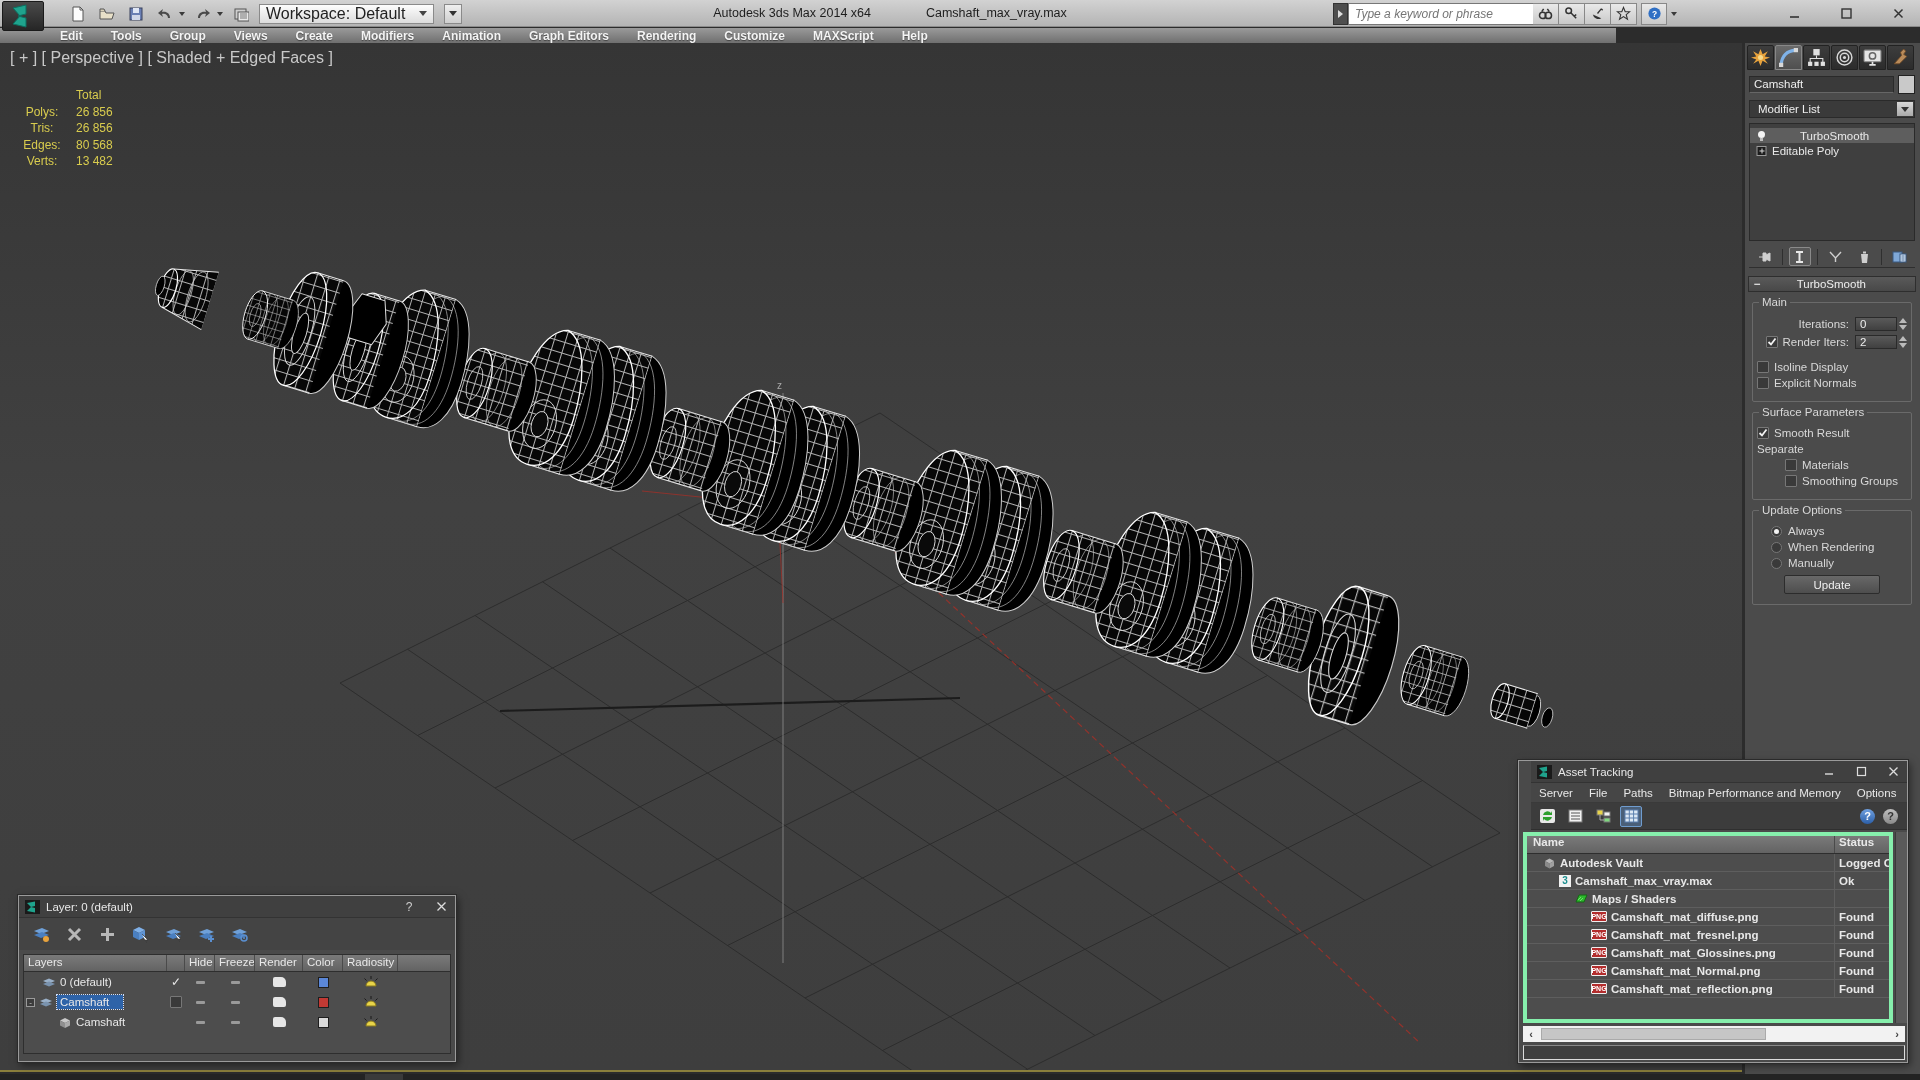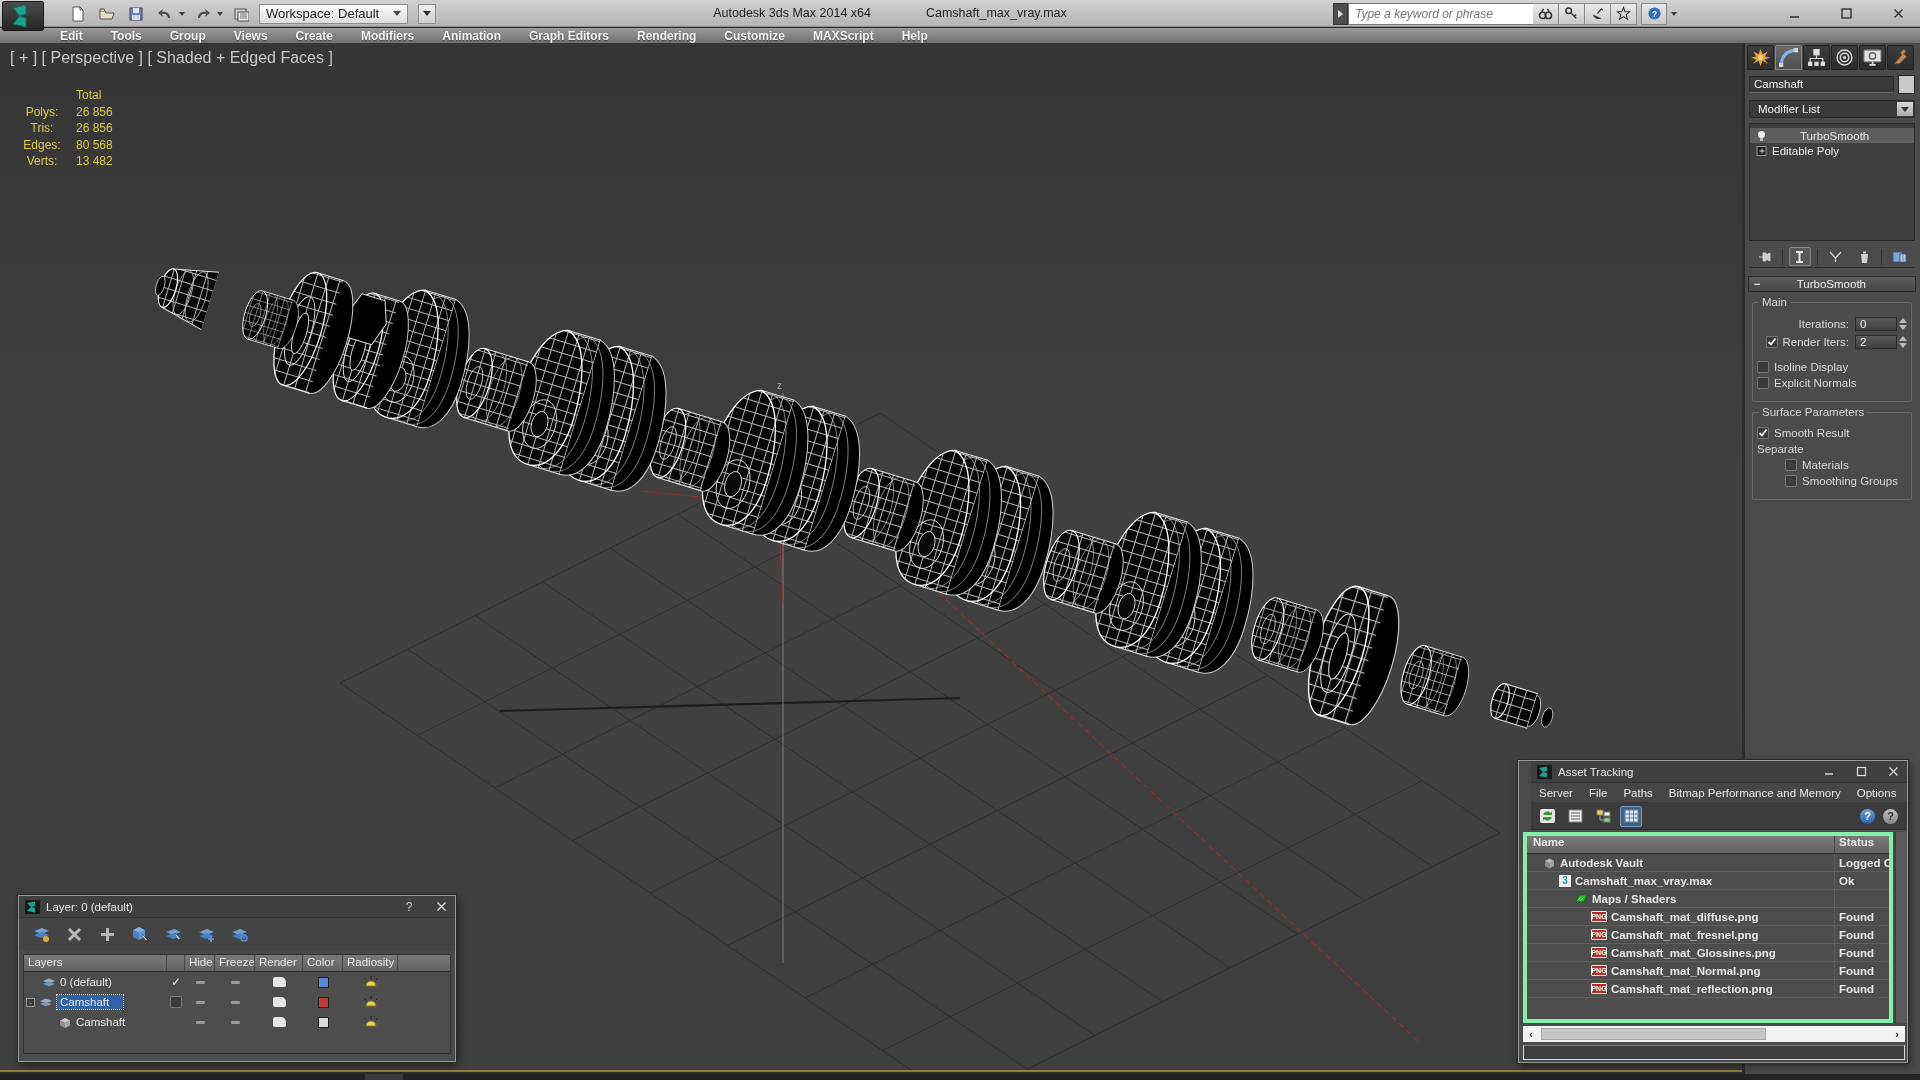--- a/index.html
+++ b/index.html
@@ -9,36 +9,36 @@
   #titlebar { position:absolute; left:0; top:0; width:1920px; height:27px;
     background:linear-gradient(#d2d2d2,#b4b4b4); border-bottom:1px solid #8a8a8a; }
   #appbtn { position:absolute; left:2px; top:1px; width:42px; height:30px; background:linear-gradient(#4a4a4a,#262626);
     border:1px solid #1a1a1a; border-radius:2px; display:flex; align-items:center; justify-content:center; z-index:5; }
   #appbtn svg { width:26px; height:24px; }
   .qa-group { position:absolute; left:52px; top:2px; height:23px; display:flex; align-items:center; gap:7px; }
   .qa-btn { width:22px; height:21px; display:flex; align-items:center; justify-content:center; border-radius:2px; }
   .qa-btn svg { width:16px; height:16px; }
   .qa-caret { width:0; height:0; border-left:3px solid transparent; border-right:3px solid transparent; border-top:4px solid #3a3a3a; margin-left:-4px; }
   #workspace { display:flex; align-items:center; height:20px; background:linear-gradient(#fdfdfd,#dcdcdc);
-    border:1px solid #8a8a8a; padding:0 6px; font-size:13px; color:#222; gap:14px; }
+    border:1px solid #8a8a8a; padding:0 6px; font-size:16px; color:#222; gap:14px; }
   #workspace .caret { width:0;height:0;border-left:4px solid transparent;border-right:4px solid transparent;border-top:5px solid #444; }
   #ws-flyout { width:18px; height:20px; background:linear-gradient(#efefef,#cfcfcf); border:1px solid #8a8a8a; display:flex;align-items:center;justify-content:center; margin-left:3px;}
   #title-text { position:absolute; left:420px; right:560px; top:0; height:26px; display:flex; align-items:center; justify-content:center; gap:55px; font-size:12.5px; color:#1d1d1d; }
   #searchwrap { position:absolute; left:1333px; top:2px; height:23px; display:flex; align-items:center; }
   #search-flyout { width:15px; height:22px; background:#4e4e4e; border:1px solid #333; display:flex; align-items:center; justify-content:center; }
   #search-flyout span { width:0;height:0;border-top:4px solid transparent;border-bottom:4px solid transparent;border-left:5px solid #ddd; }
   #searchbox { width:185px; height:22px; border:1px solid #777; border-right:none; background:#fff; font-style:italic; color:#888; font-size:12px; padding:0 6px; outline:none; }
   .sic { width:26px; height:22px; background:linear-gradient(#e9e9e9,#c9c9c9); border:1px solid #888; border-left:none; display:flex; align-items:center; justify-content:center; }
   .sic svg { width:15px; height:15px; }
   #winctl { position:absolute; right:8px; top:3px; display:flex; gap:24px; }
   .wbtn { width:28px; height:20px; display:flex; align-items:center; justify-content:center; }
   .wbtn svg { width:13px; height:13px; }
 
   
-  #menubar { position:absolute; left:0; top:28px; width:1920px; height:15px;
+  #menubar { position:absolute; left:0; top:28px; width:1616px; height:15px;
     background:linear-gradient(#9a9a9a,#6f6f6f); display:flex; align-items:center; padding-left:46px; gap:0; }
   #menubar span { color:#f4f4f4; font-size:12px; font-weight:bold; padding:0 14px; text-shadow:0 1px 1px rgba(0,0,0,.45); cursor:default; }
 
   
   #viewport { position:absolute; left:0; top:43px; width:1742px; height:1029px;
     background:linear-gradient(180deg,#353535 0%,#414141 45%,#3e3e3e 100%);
     border-bottom:2px solid #8b7f3c; overflow:hidden; }
   #vp-label { position:absolute; left:10px; top:6px; color:#c8c8c8; font-size:16px; }
   #vp-stats { position:absolute; left:16px; top:44px; color:#d9cc4e; font-size:12px; line-height:16.5px; }
   #vp-stats .srow { display:flex; }
@@ -560,20 +560,36 @@
       </div>
       <div class="ctl-row" style="padding-left:28px">
         <span class="cb"></span>
         <span>Materials</span>
       </div>
       <div class="ctl-row" style="padding-left:28px">
         <span class="cb"></span>
         <span>Smoothing Groups</span>
       </div>
     </div>
+    <div class="grp">
+      <span class="grp-label">Update Options</span>
+      <div class="ctl-row" style="padding-left:14px">
+        <span class="radio sel"></span>
+        <span>Always</span>
+      </div>
+      <div class="ctl-row" style="padding-left:14px">
+        <span class="radio"></span>
+        <span>When Rendering</span>
+      </div>
+      <div class="ctl-row" style="padding-left:14px">
+        <span class="radio"></span>
+        <span>Manually</span>
+      </div>
+      <button id="update-btn">Update</button>
+    </div>
   </div>
 </div>
 
 <div id="atwin" class="dwin">
   <div class="dwin-title">
     <svg class="logo" viewBox="0 0 15 14">
         <rect width="15" height="14" fill="#1a1a1a"></rect>
         <path d="M2 3 L10 1.5 L10 6 L6 7 L10 8 L10 12.5 L2 11 L6 7 Z" fill="#1fa38d"></path>
       </svg>
     <span>Asset Tracking</span>

